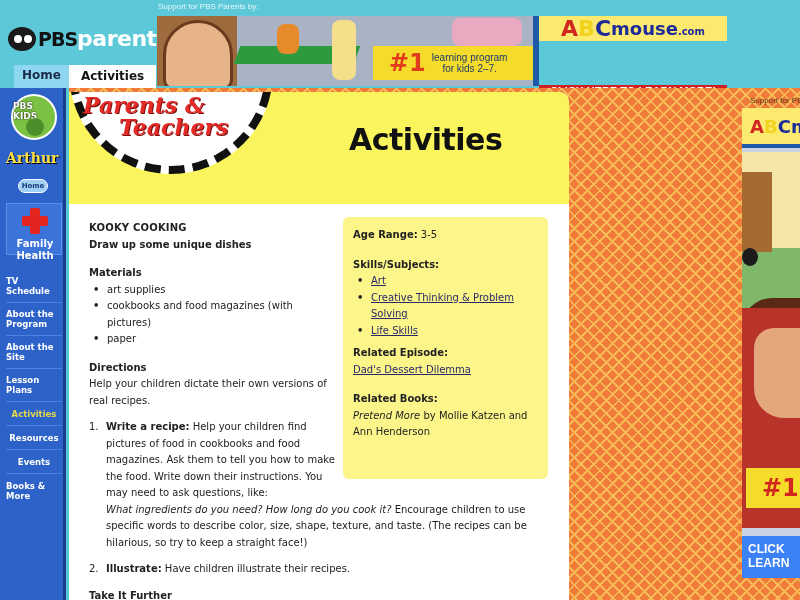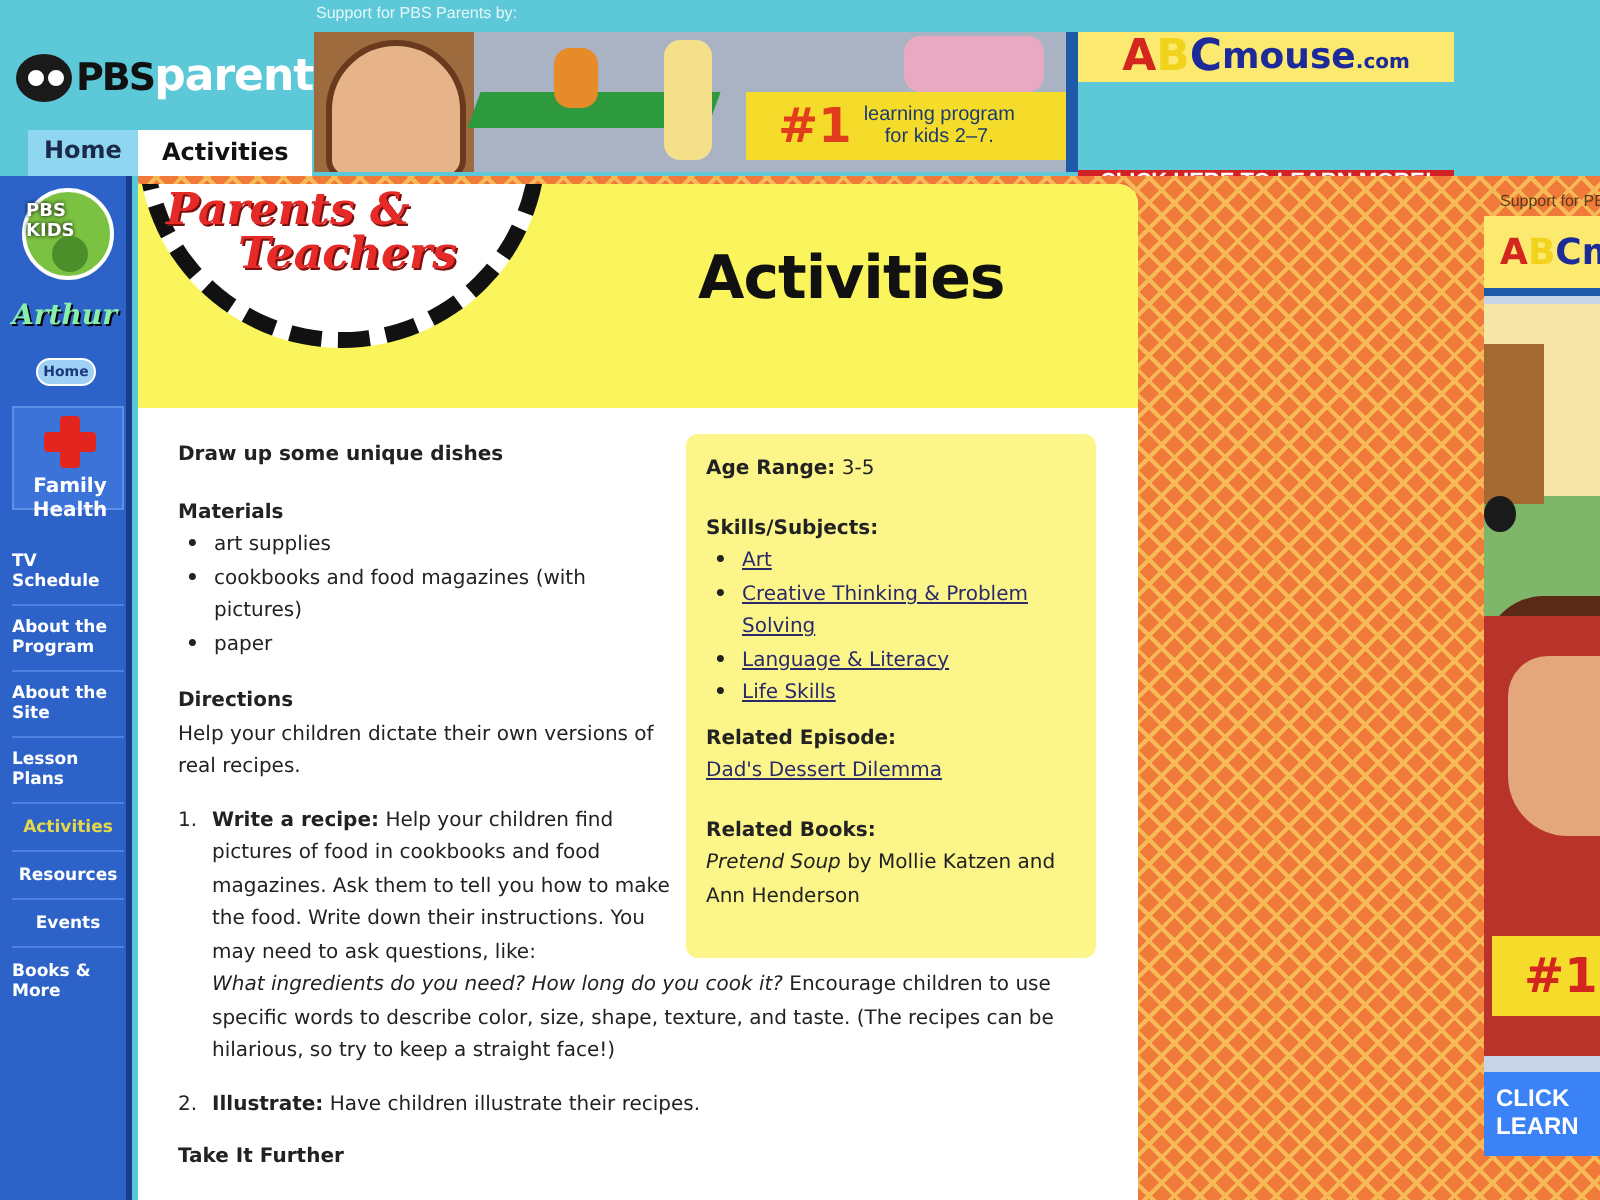--- a/index.html
+++ b/index.html
@@ -41,21 +41,21 @@
   #abc-logo .c { color: #1d2a9a; font-size: 22px; }
   #abc-logo .m { color: #1d2a9a; }
   #abc-logo .com { color: #1d2a9a; font-size: 10px; margin-top: 6px; }
   #abc-cta { height: 20px; background: #d22124; color: #fff; font-weight: bold; font-size: 11px; display: flex; align-items: center; justify-content: center; font-family: "Liberation Sans", sans-serif; margin-top: 44px; }
 
   
   #leftnav { position: absolute; left: 0; top: 88px; width: 66px; height: 512px; background: #2d62c8; border-right: 3px solid #173d8c; }
   #pbskids { position: absolute; left: 11px; top: 6px; width: 46px; height: 46px; border-radius: 50%; background: #7cc242; border: 2px solid #fff; display: flex; align-items: flex-start; justify-content: center; }
   #pbskids span { font-size: 9px; font-weight: bold; color: #fff; margin-top: 5px; font-family: "DejaVu Sans", sans-serif; text-shadow: 0 0 2px #000; }
   #pbskids .kidface { position: absolute; left: 13px; top: 22px; width: 18px; height: 18px; background: #4c8f2a; border-radius: 50%; }
-  #arthur { position: absolute; left: 6px; top: 62px; font-family: "DejaVu Serif", serif; font-weight: bold; font-style: italic; font-size: 14px; color: #86efac; text-shadow: 1px 1px 0 #000; }
+  #arthur { position: absolute; left: 6px; top: 62px; font-family: "DejaVu Serif", serif; font-weight: bold; font-size: 14px; color: #fde047; text-shadow: 1px 1px 0 #000; }
   #arthur-home { position: absolute; left: 18px; top: 91px; width: 30px; height: 14px; border-radius: 7px; background: #9fd0f5; border: 1px solid #fff; font-size: 7px; font-weight: bold; color: #1b3a7c; text-align: center; line-height: 12px; }
   #family-health { position: absolute; left: 6px; top: 115px; width: 56px; height: 52px; background: #3b73d9; border: 1px solid #5d8fe6; }
   #family-health .cross { position: absolute; left: 15px; top: 4px; width: 26px; height: 26px; }
   #family-health .cross::before { content: ""; position: absolute; left: 8px; top: 0; width: 10px; height: 26px; background: #e2251f; border-radius: 2px; }
   #family-health .cross::after { content: ""; position: absolute; left: 0; top: 8px; width: 26px; height: 10px; background: #e2251f; border-radius: 2px; }
   #family-health .lbl { position: absolute; left: 0; top: 34px; width: 56px; text-align: center; font-size: 10px; line-height: 12px; font-weight: bold; color: #fff; }
   .navlist { position: absolute; left: 6px; top: 182px; width: 56px; }
   .navitem { font-size: 8.5px; line-height: 10px; font-weight: bold; color: #fff; padding: 4px 0; border-bottom: 1px solid #4d82e0; min-height: 33px; display: flex; align-items: center; justify-content: center; }
   .navitem.active { color: #e7d84a; min-height: 24px; }
   .navitem.single { min-height: 24px; }
@@ -189,20 +189,21 @@
   <div id="main-head">
     <div id="pt-logo"></div>
     <div id="pt-text">
       <span>Parents &amp;</span>
       <span class="l2">Teachers</span>
     </div>
     <h1 id="page-title">Activities</h1>
   </div>
 
   <div id="content">
+    <div id="activity-title">KOOKY COOKING</div>
     <div id="activity-sub">Draw up some unique dishes</div>
 
     <div class="sec">Materials</div>
     <ul class="bul" id="materials-list">
       <li>art supplies</li>
       <li>cookbooks and food magazines (with pictures)</li>
       <li>paper</li>
     </ul>
 
     <div class="sec">Directions</div>
@@ -230,28 +231,27 @@
 
   <div id="infobox">
     <div>
       <span class="b">Age Range:</span>
       <span>3-5</span>
     </div>
     <div class="b gap">Skills/Subjects:</div>
     <ul class="bul">
       <li><a>Art</a></li>
       <li><a>Creative Thinking &amp; Problem Solving</a></li>
-      <li><a>Language &amp; Literacy</a></li>
       <li><a>Life Skills</a></li>
     </ul>
     <div class="b" style="margin-top:6px">Related Episode:</div>
     <div><a>Dad's Dessert Dilemma</a></div>
     <div class="b gap">Related Books:</div>
     <div>
-      <span class="i">Pretend Soup</span>
+      <span class="i">Pretend More</span>
       <span>by Mollie Katzen and Ann Henderson</span>
     </div>
   </div>
 </div>
 
 <div id="right-support">Support for PBS Parents by:</div>
 <div id="right-ad">
   <div class="logo">
     <span class="a">A</span><span class="b">B</span><span class="c">Cm</span>
   </div>

